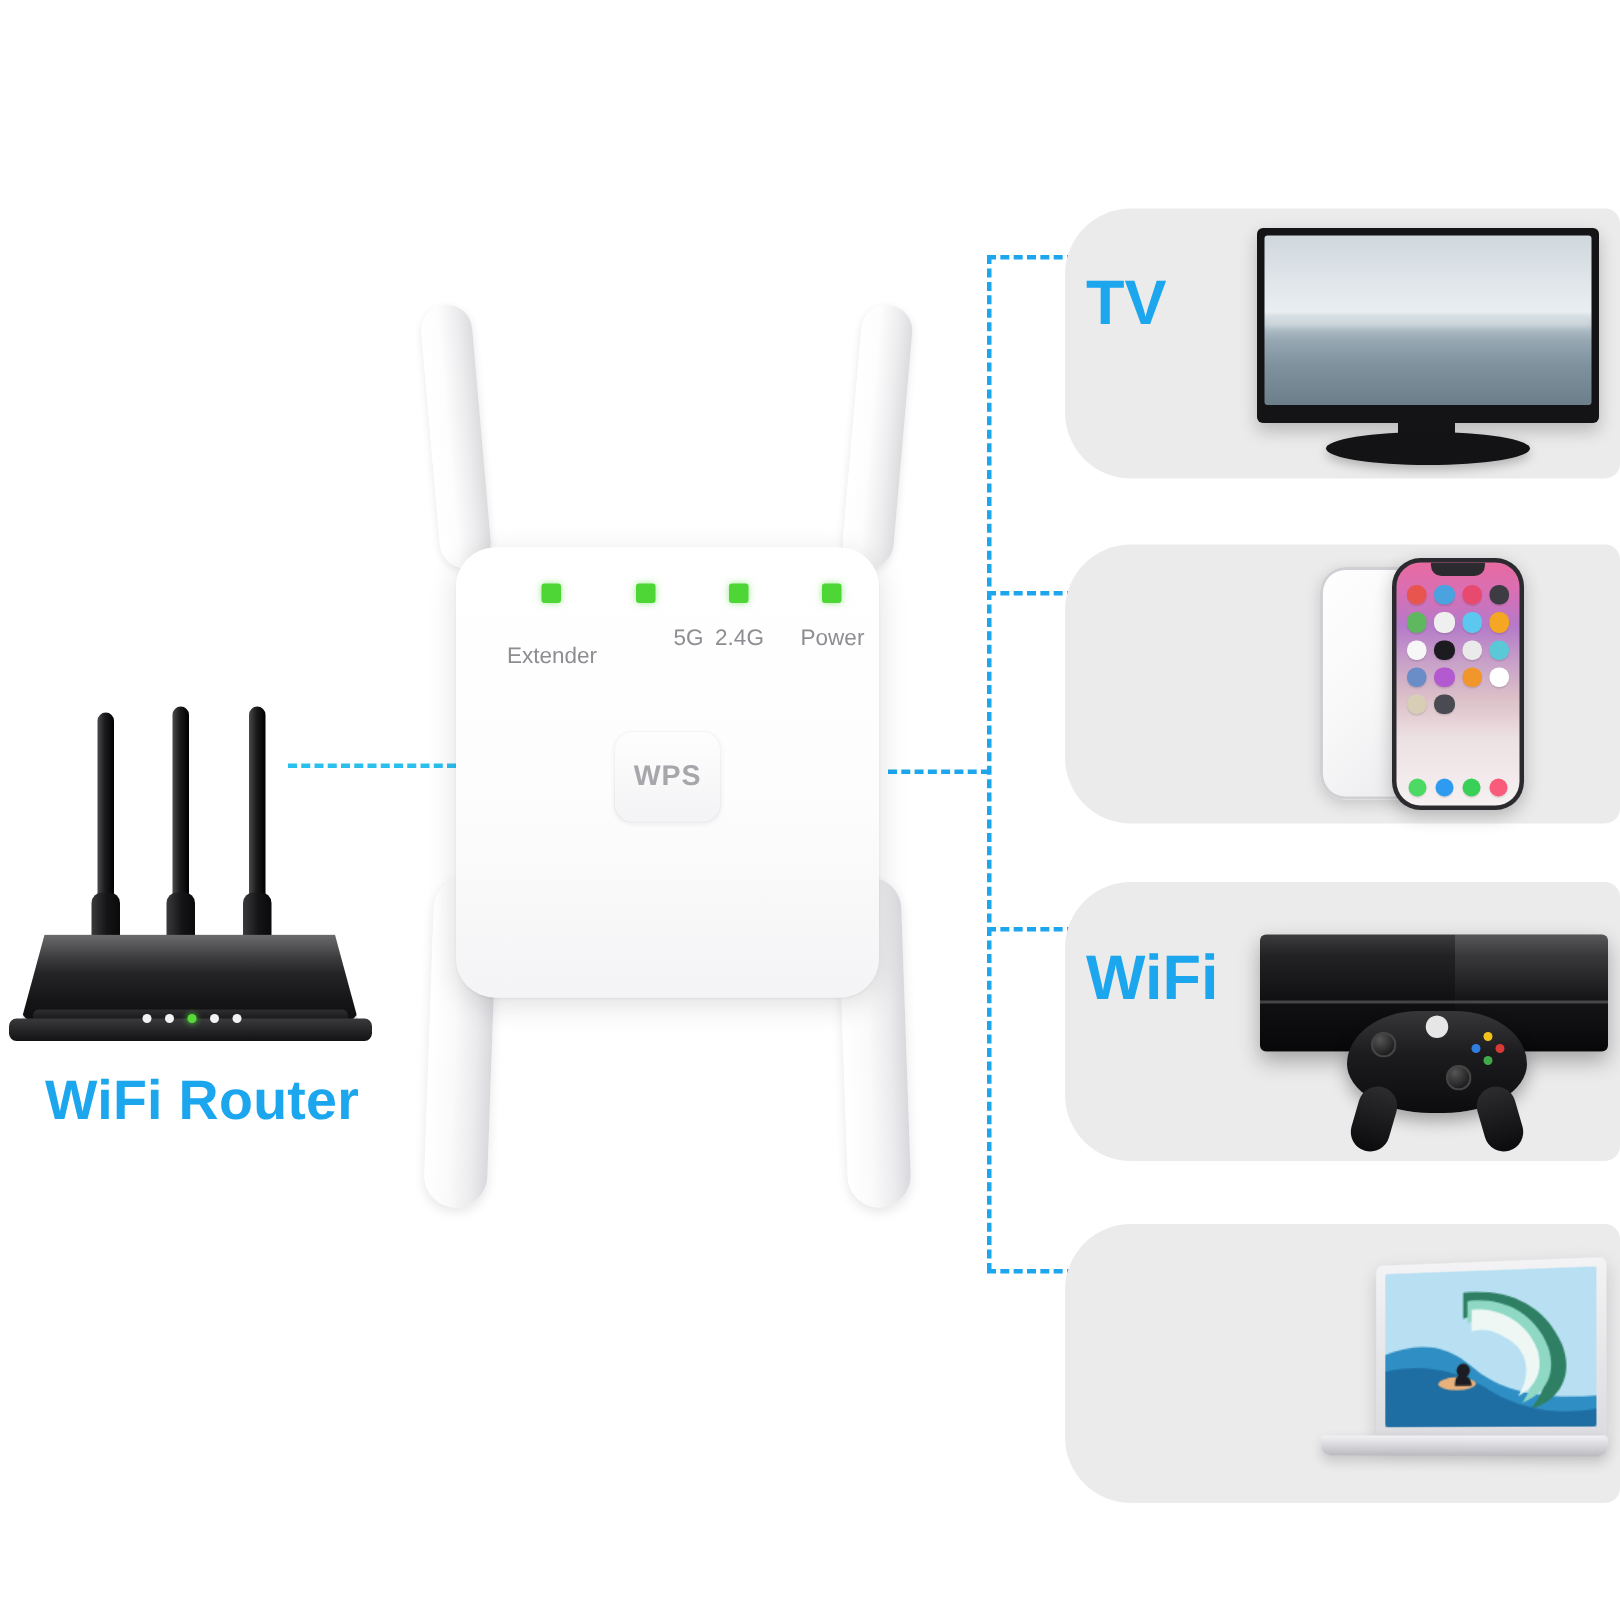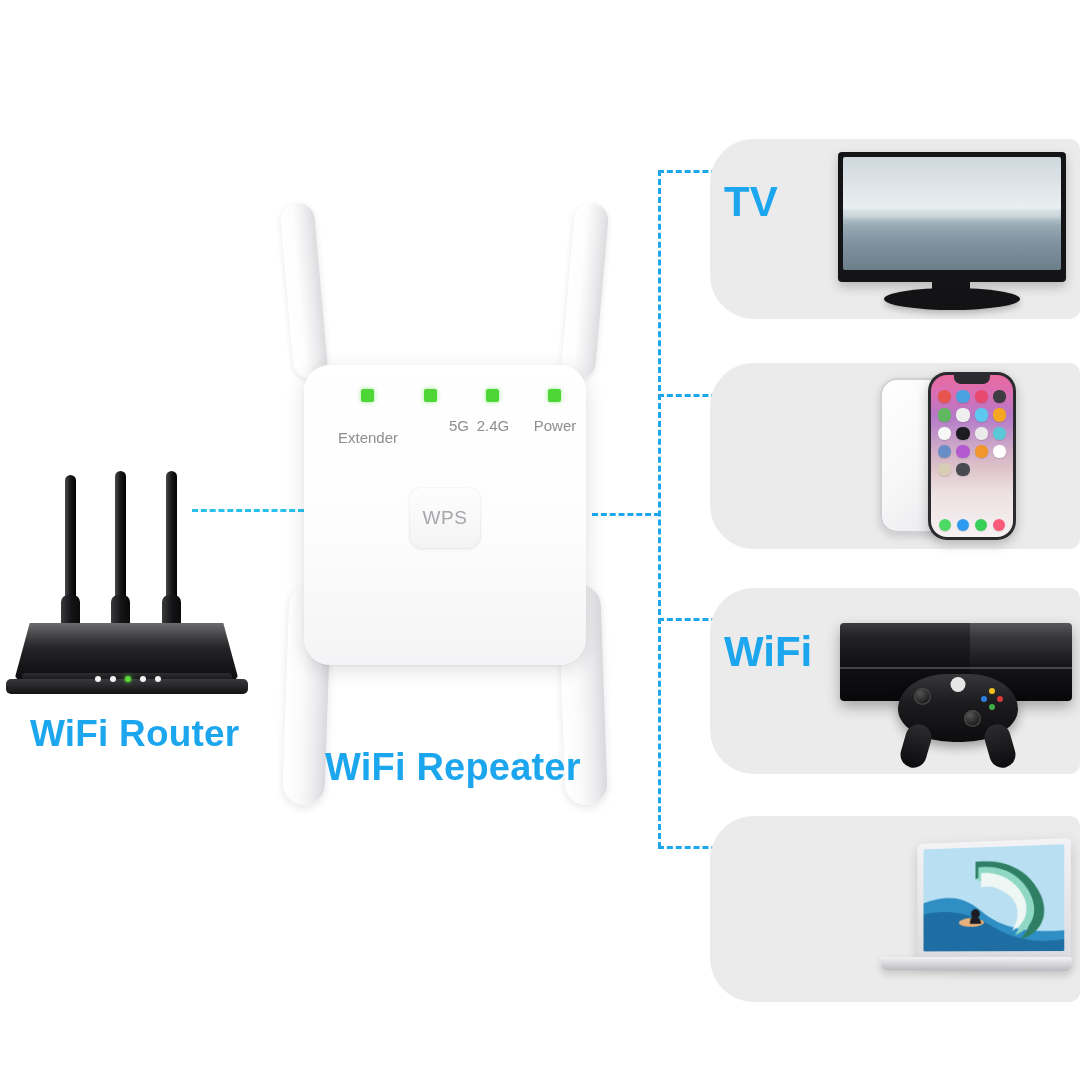--- a/index.html
+++ b/index.html
@@ -144,21 +144,21 @@
     width: 72px;
     height: 62px;
     border-radius: 13px;
     background: linear-gradient(180deg,#fefefe,#f3f3f5);
     box-shadow: inset 0 0 0 1px rgba(0,0,0,0.035), 0 1px 3px rgba(0,0,0,0.05);
     display: flex;
     align-items: center;
     justify-content: center;
     color: #a6a6ab;
     font-size: 19px;
-    font-weight: normal;
+    font-weight: bold;
     letter-spacing: 0.6px;
   }
 
   
   .card {
     position: absolute;
     background: #ebebeb;
     border-radius: 44px 10px 10px 44px;
   }
   .card-label {
@@ -409,21 +409,20 @@
 
       <div class="rp-led-label" style="left:64px; top:64px;">Extender</div>
       <div class="rp-led-label" style="left:139px; top:52px;margin-left:16px;">5G</div>
       <div class="rp-led-label" style="left:189px; top:52px;">2.4G</div>
       <div class="rp-led-label" style="left:251px; top:52px;">Power</div>
 
       <div class="rp-wps" style="left:105px; top:122px;">WPS</div>
     </div>
   </div>
 
-  <div class="blue-label" style="left:325px; top:746px; font-size:38px;">WiFi Repeater</div>
 
   <div class="card" style="left:710px; top:139px; width:370px; height:180px;">
   </div>
   <div class="card-label" style="left:724px; top:178px; font-size:42px;">TV</div>
 
   <div class="tv-frame" style="left:838px; top:152px; width:228px; height:130px;">
     <div class="tv-screen"></div>
   </div>
   <div class="tv-neck" style="left:932px; top:276px; width:38px; height:18px;"></div>
   <div class="tv-base" style="left:884px; top:288px; width:136px; height:22px;"></div>

